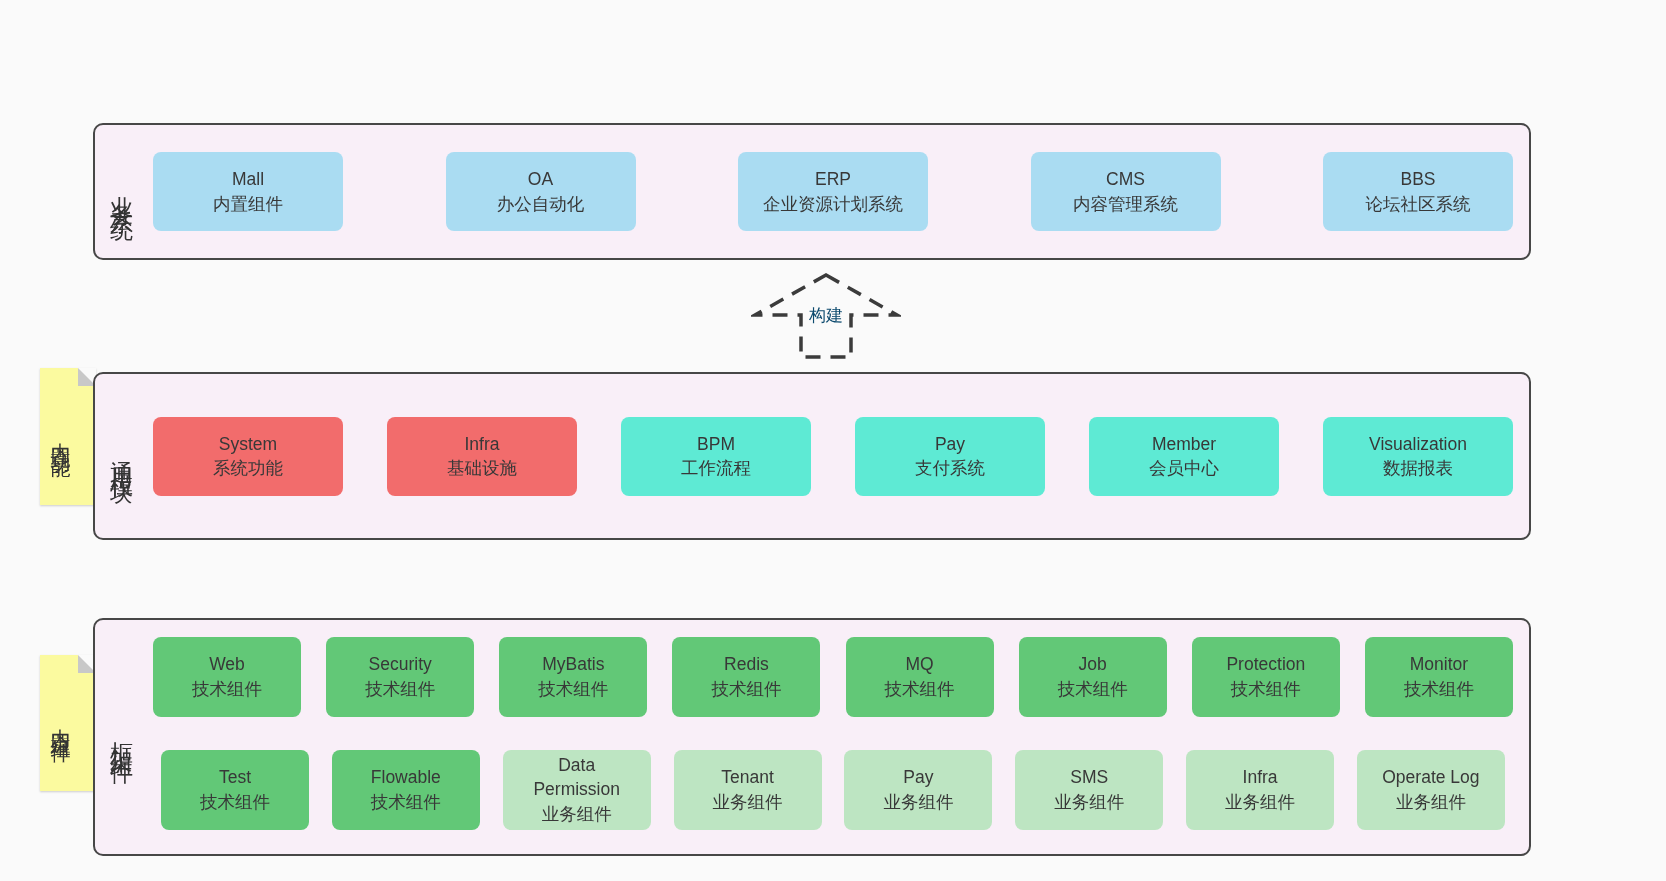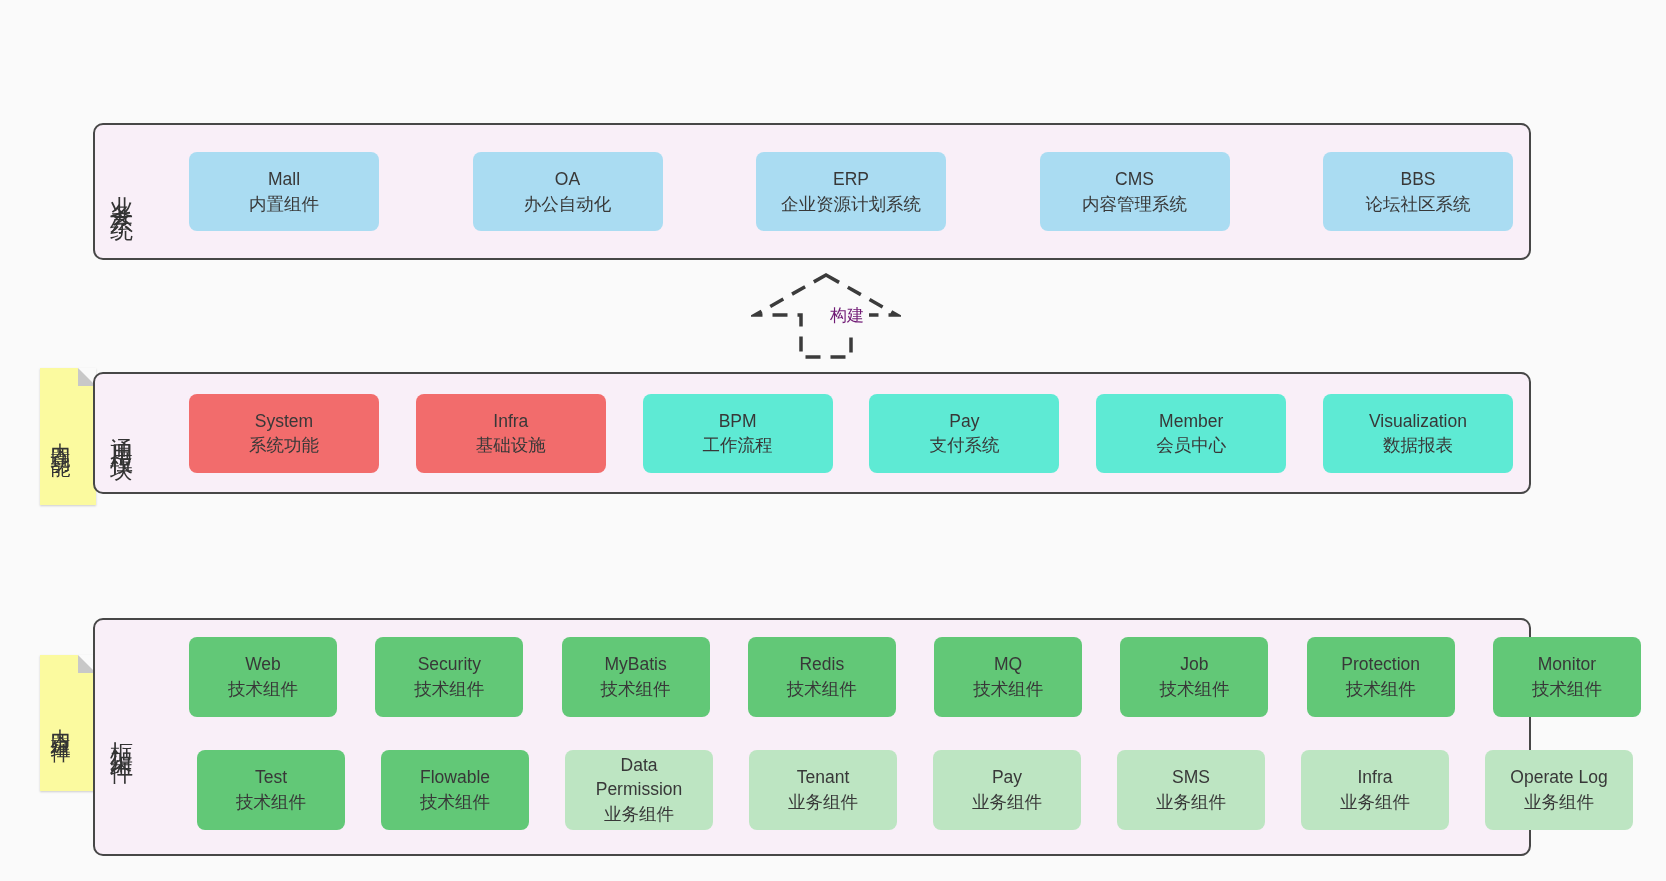--- a/index.html
+++ b/index.html
@@ -8,40 +8,40 @@
     font-family:"Liberation Sans","DejaVu Sans",sans-serif;color:#383838;
     overflow:hidden;
   }
   
   .panel{
     position:absolute;left:93px;width:1438px;box-sizing:border-box;
     background:#f9eff8;border:2.5px solid #474747;border-radius:10px;
     display:flex;align-items:center;z-index:1;
   }
   #panel-business{top:123px;height:137px;}
-  #panel-modules{top:372px;height:122px;}
+  #panel-modules{top:372px;height:168px;}
   #panel-framework{top:618px;height:238px;align-items:center;}
   .panel-label{
     flex:0 0 auto;margin-left:15px;
     writing-mode:vertical-rl;text-orientation:upright;
     font-size:23px;letter-spacing:7px;line-height:1;color:#333;
   }
   .panel-row{
     flex:1;display:flex;justify-content:space-between;
     padding:0 16px 0 20px;
   }
   .panel-col{
     flex:1;display:flex;flex-direction:column;gap:25px;
     padding:0 16px 0 20px;
   }
   
   .box{
     box-sizing:border-box;border-radius:8px;
     display:flex;flex-direction:column;align-items:center;justify-content:center;
-    text-align:center;font-size:17.5px;line-height:1.38;padding:4px 6px;margin-left:36px;
+    text-align:center;font-size:17.5px;line-height:1.38;padding:4px 6px;
   }
   .box-w190{width:190px;height:79px;}
   .box-w148{width:148px;height:80px;}
   .box-title,.box-subtitle{white-space:pre-line;}
   .blue{background:#aadcf2;}
   .red{background:#f26c6c;}
   .pink{background:#5eead4;}
   .green{background:#62c877;}
   .green-light{background:#bde5c2;}
   
@@ -65,23 +65,22 @@
   .arrow{position:absolute;width:150px;height:88px;z-index:2;}
   #arrow-build{left:751px;top:272px;}
   #arrow-implement{left:766px;top:519px;}
   .arrow svg{display:block;width:150px;height:88px;}
   .arrow polygon{
     fill:none;stroke:#3b3b3b;stroke-width:3.5;
     stroke-dasharray:15 10;stroke-linejoin:miter;
   }
   .arrow-label{
     position:absolute;left:50%;top:30px;transform:translateX(-50%);
-    background:#fafafa;padding:2px 5px;font-size:17px;color:#701a75;
+    background:#fafafa;padding:2px 5px;font-size:17px;color:#0c4a6e;
     white-space:nowrap;
-    margin-left:21px;
   }
 </style>
 </head>
 <body>
 
 <div id="canvas">
 
   <div class="sticky" id="sticky-modules">
     <span class="sticky-text">内置功能</span>
   </div>

